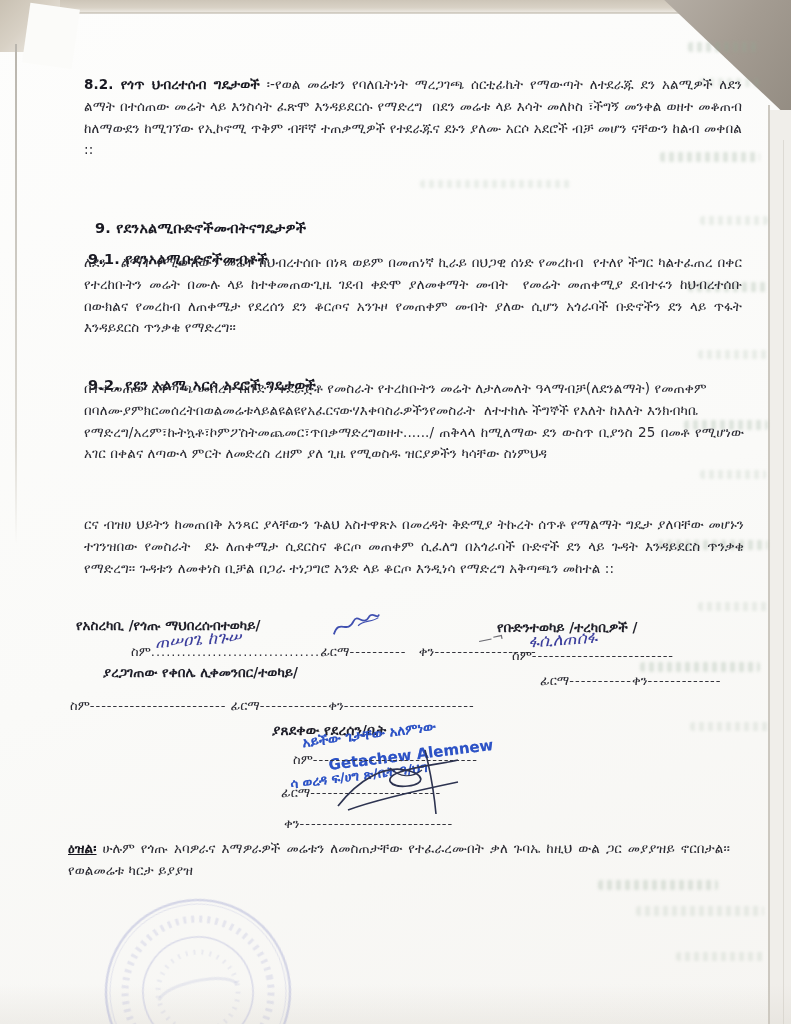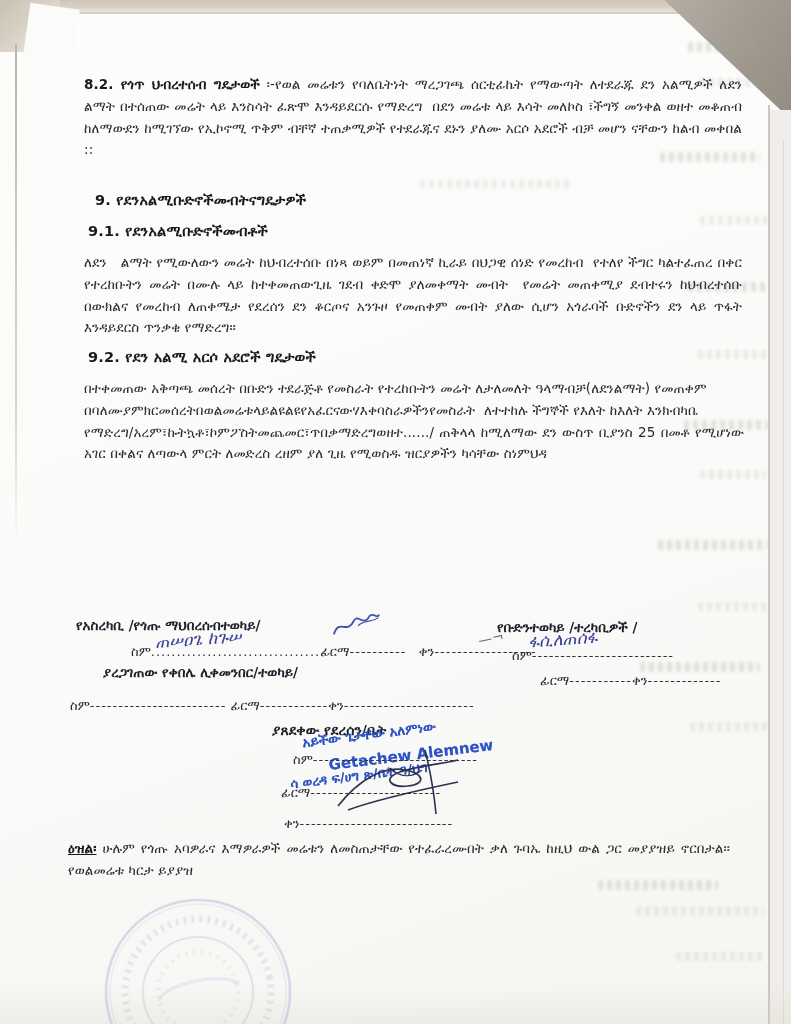--- a/index.html
+++ b/index.html
@@ -25,21 +25,21 @@
   .edge-right-band{position:absolute;left:769px;top:110px;width:22px;height:914px;background:#f0eeea;}
   .edge-right-line{position:absolute;left:768px;top:105px;width:2px;height:919px;background:#ccc8c0;}
   .edge-right-line2{position:absolute;left:783px;top:140px;width:1px;height:884px;background:#d8d5ce;opacity:.8;}
   .shade-bottom{position:absolute;left:0;bottom:0;width:100%;height:40px;
     background:linear-gradient(180deg,rgba(210,205,195,0) 0%,rgba(210,205,195,.25) 100%);}
 
   
   .tb{position:absolute;font-size:13.5px;line-height:21.8px;text-align:justify;
       white-space:pre-wrap;letter-spacing:.1px;color:#2a2a32;}
   .hd{font-weight:bold;color:#191922;margin-top:20px;}
-  .hblock{position:absolute;font-weight:bold;font-size:14.5px;color:#191922;letter-spacing:.2px;white-space:pre;}
+  .hblock{position:absolute;font-weight:bold;font-size:14.5px;color:#191922;letter-spacing:.2px;white-space:pre;margin-top:28px;}
   .sig-title{position:absolute;font-weight:bold;font-size:13.5px;color:#20202a;white-space:pre;text-align:right;}
   .sig-row{position:absolute;font-size:13px;color:#2a2a32;white-space:pre;}
   .dash{letter-spacing:1px;color:#33333b;}
   .hand{position:absolute;font-style:italic;color:#3c3f9d;
         font-family:"DejaVu Serif", serif;transform:rotate(-4deg);}
   .stampline{position:absolute;color:#2d53c6;font-weight:bold;transform:rotate(-7deg);
         white-space:pre;text-shadow:0 0 .6px rgba(45,83,198,.55);}
   .note-label{font-weight:bold;text-decoration:underline;color:#17171f;}
 
   
@@ -87,20 +87,21 @@
 
   <div class="hblock" style="left:95px;top:192px">9. የደንአልሚቡድኖችመብትናግዴታዎች</div>
 
   <div class="hblock" style="left:88px;top:223px">9.1. የደንአልሚቡድኖችመብቶች</div>
   <div class="tb" style="left:84px;top:252px;width:658px">ለደን   ልማት የሚውለውን መሬት ከህብረተሰቡ በነጻ ወይም በመጠነኛ ኪራይ በህጋዊ ሰነድ የመረከብ  የተለየ ችግር ካልተፈጠረ በቀር የተረከቡትን መሬት በሙሉ ላይ ከተቀመጠውጊዜ ገደብ ቀድሞ ያለመቀማት መብት  የመሬት መጠቀሚያ ደብተሩን ከህብረተሰቡ በውክልና የመረከብ ለጠቀሜታ የደረሰን ደን ቆርጦና አንጉዞ የመጠቀም መብት ያለው ሲሆን አጎራባች ቡድኖችን ደን ላይ ጥፋት እንዳይደርስ ጥንቃቄ የማድረግ።</div>
 
   <div class="hblock" style="left:88px;top:349px">9.2. የደን አልሚ አርሶ አደሮች ግዴታወች</div>
   <div class="tb" style="left:84px;top:378px;width:660px">በተቀመጠው አቅጣጫ መሰረት በቡድን ተደራጅቶ የመስራት የተረከቡትን መሬት ለታለመለት ዓላማብቻ(ለደንልማት) የመጠቀም
 በባለሙያምክርመሰረትበወልመሬቱላይልዩልዩየአፈርናውሃእቀባስራዎችንየመስራት  ለተተከሉ ችግኞች የእለት ከእለት እንክብካቤ
 የማድረግ/አረም፣ኩትኳቶ፣ኮምፖስትመጨመር፣ጥበቃማድረግወዘተ....../ ጠቅላላ ከሚለማው ደን ውስጥ ቢያንስ 25 በመቶ የሚሆነው አገር በቀልና ለጣውላ ምርት ለመድረስ ረዘም ያለ ጊዜ የሚወስዱ ዝርያዎችን ካሳቸው ስነምህዳ</div>
+  <div class="tb" style="left:84px;top:514px;width:660px">ርና ብዝሀ ህይትን ከመጠበቅ አንጻር ያላቸውን ጉልህ አስተዋጽኦ በመረዳት ቅድሚያ ትኩረት ሰጥቶ የማልማት ግዴታ ያለባቸው መሆኑን ተገንዝበው የመስራት  ደኑ ለጠቀሜታ ሲደርስና ቆርጦ መጠቀም ሲፈለግ በአጎራባች ቡድኖች ደን ላይ ጉዳት እንዳይደርስ ጥንቃቄ የማድረግ፡፡ ጉዳቱን ለመቀነስ ቢቻል በጋራ ተነጋግሮ አንድ ላይ ቆርጦ እንዲነሳ የማድረግ አቅጣጫን መከተል ::</div>
 
   <div class="sig-title" style="left:76px;top:617px">የአስረካቢ /የጎጡ ማህበረሰብተወካይ/</div>
   <div class="sig-row" style="left:131px;top:644px"><span>ስም</span><span class="dash">.................................</span><span>ፊርማ</span><span class="dash">----------</span><span>&nbsp;&nbsp;&nbsp;</span><span>ቀን</span><span class="dash">------------------</span></div>
   <div class="hand" style="left:155px;top:629px;font-size:17px">ጠሠዐጌ ከጉሠ</div>
   <svg class="hand" style="left:330px;top:612px;transform:rotate(-6deg)" width="52" height="26" viewBox="0 0 52 26">
     <path d="M3 20 C10 4 16 22 24 9 C29 1 33 16 40 6 C44 1 48 10 50 5" fill="none" stroke="#4050b0" stroke-width="1.8"></path>
     <path d="M28 14 C34 9 42 12 49 8" fill="none" stroke="#4050b0" stroke-width="1.2"></path>
   </svg>
 
   <div class="sig-title" style="left:103px;top:664px">ያረጋገጠው የቀበሌ ሊቀመንበር/ተወካይ/</div>

